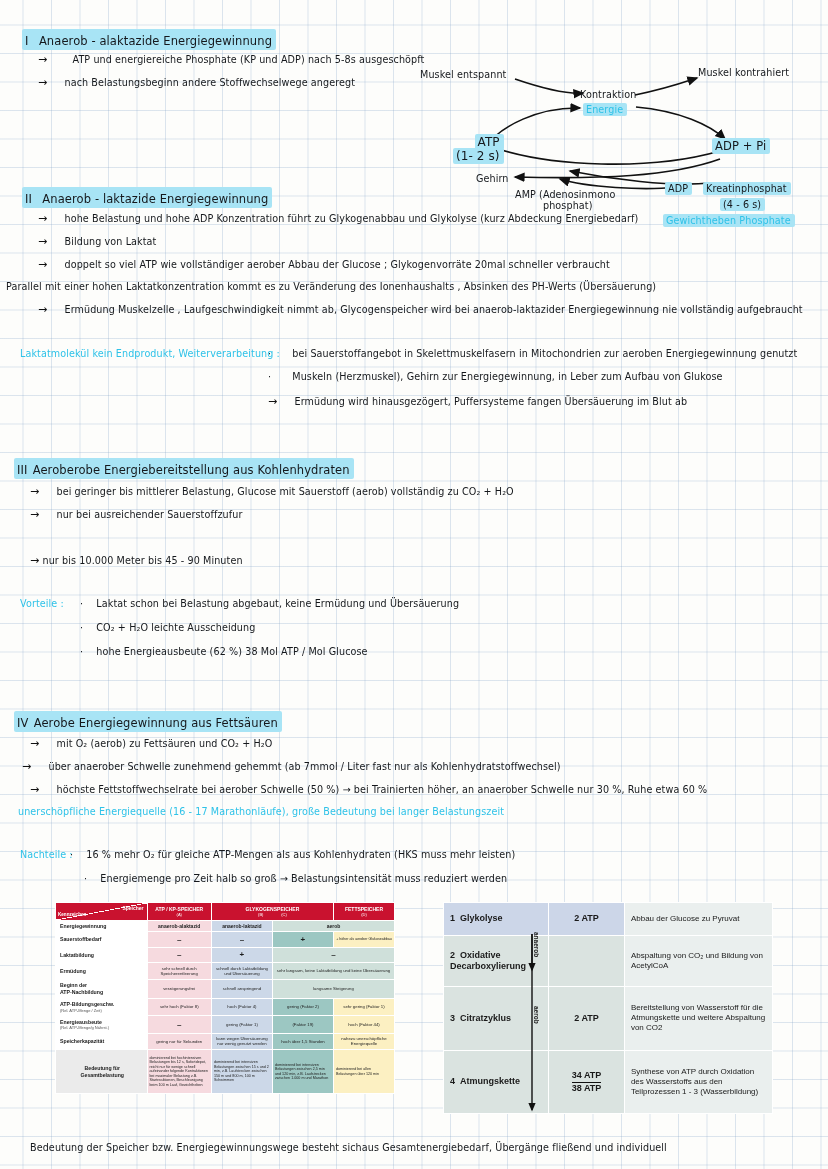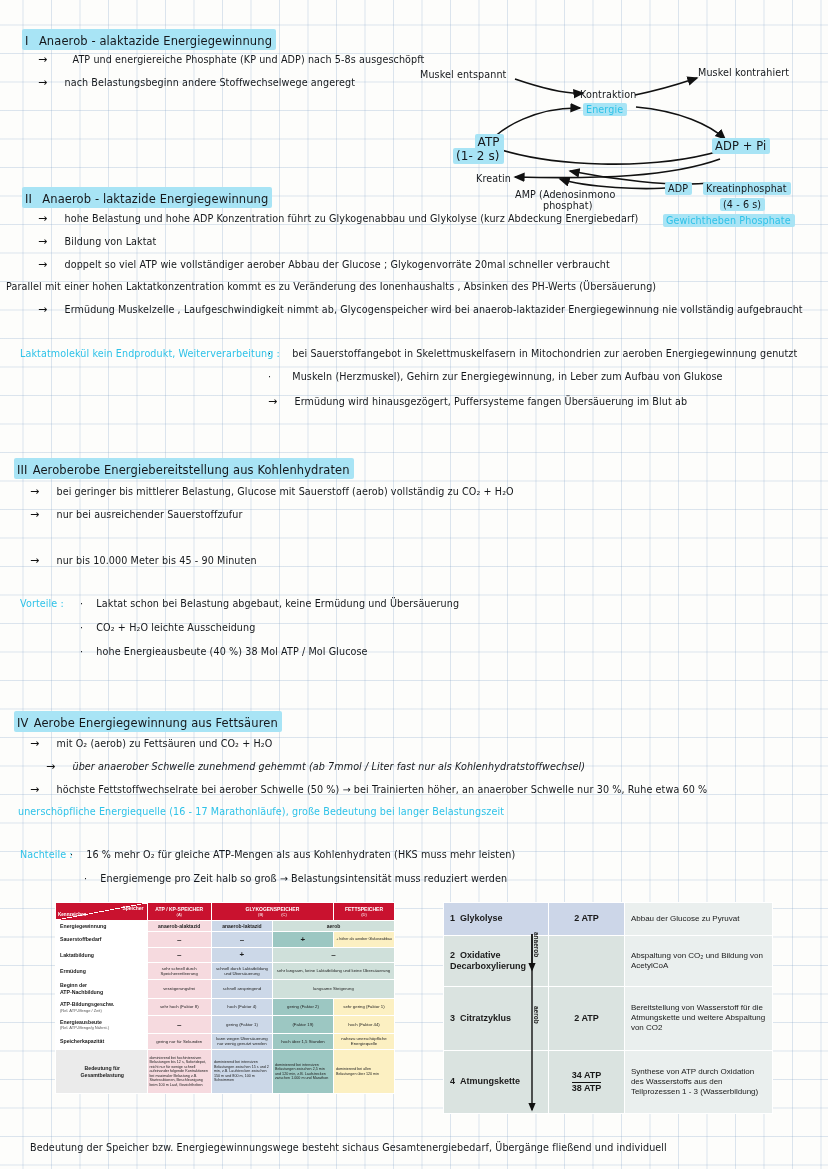--- a/index.html
+++ b/index.html
@@ -151,21 +151,21 @@
     </svg>
     <div class="lbl hw" style="left:0px;top:10px;">Muskel entspannt</div>
     <div class="lbl hw" style="left:278px;top:8px;">Muskel kontrahiert</div>
     <div class="lbl hw" style="left:160px;top:30px;">Kontraktion</div>
     <div class="lbl hw" style="left:163px;top:45px;"><span class="hl cyan">Energie</span></div>
     <div class="lbl hw" style="left:33px;top:76px;text-align:right;">
       <span class="hl" style="font-size:12px;">ATP</span><br>
       <span class="hl" style="font-size:12px;">(1- 2 s)</span>
     </div>
     <div class="lbl hw" style="left:292px;top:80px;"><span class="hl" style="font-size:11.5px;">ADP + Pi</span></div>
-    <div class="lbl hw" style="left:56px;top:114px;">Kreatin</div>
+    <div class="lbl hw" style="left:56px;top:114px;">Gehirn</div>
     <div class="lbl hw" style="left:95px;top:130px;">
       <span>AMP (Adenosinmono</span><br>
       <span style="margin-left:18px;display:inline-block;padding-left:10px;">phosphat)</span>
     </div>
     <div class="lbl hw" style="left:245px;top:124px;"><span class="hl">ADP</span></div>
     <div class="lbl hw" style="left:283px;top:124px;"><span class="hl">Kreatinphosphat</span></div>
     <div class="lbl hw" style="left:300px;top:140px;"><span class="hl">(4 - 6 s)</span></div>
     <div class="lbl hw" style="left:243px;top:156px;"><span class="hl cyan">Gewichtheben Phosphate</span></div>
   </div>
 
@@ -212,45 +212,45 @@
   <div class="abs hw bullet-line" style="left:30px;top:485px;">
     <span class="arrow">→</span>
     <span style="margin-left:14px;">bei geringer bis mittlerer Belastung,  Glucose mit Sauerstoff (aerob)  vollständig zu  CO₂  +  H₂O</span>
   </div>
   <div class="abs hw bullet-line" style="left:30px;top:508px;">
     <span class="arrow">→</span>
     <span style="margin-left:14px;">nur bei ausreichender  Sauerstoffzufur</span>
   </div>
   <div class="abs hw bullet-line" style="left:30px;top:554px;">
     <span class="arrow">→</span>
-    <span style="margin-left:14px;">nur bis 10.000 Meter bis  45 - 90 Minuten</span>
+    <span style="">nur bis 10.000 Meter bis  45 - 90 Minuten</span>
   </div>
 
   <div class="abs hw bullet-line cyan" style="left:20px;top:598px;">Vorteile :</div>
   <div class="abs hw bullet-line" style="left:80px;top:598px;">
     <span>·</span>
     <span style="margin-left:10px;">Laktat schon bei Belastung abgebaut, keine Ermüdung und Übersäuerung</span>
   </div>
   <div class="abs hw bullet-line" style="left:80px;top:622px;">
     <span>·</span>
     <span style="margin-left:10px;">CO₂ + H₂O leichte  Ausscheidung</span>
   </div>
   <div class="abs hw bullet-line" style="left:80px;top:646px;">
     <span>·</span>
-    <span style="margin-left:10px;">hohe Energieausbeute  (40 %)   38 Mol ATP / Mol Glucose</span>
+    <span style="margin-left:10px;">hohe Energieausbeute  (62 %)   38 Mol ATP / Mol Glucose</span>
   </div>
 
   <div class="abs hw" style="left:14px;top:712px;">
     <span class="hl"><span class="sect-no">IV</span>&nbsp;<span class="sect-title">Aerobe Energiegewinnung aus Fettsäuren</span></span>
   </div>
   <div class="abs hw bullet-line" style="left:30px;top:737px;">
     <span class="arrow">→</span>
     <span style="margin-left:14px;">mit O₂ (aerob) zu Fettsäuren und CO₂ + H₂O</span>
   </div>
-  <div class="abs hw bullet-line" style="left:46px;top:760px;font-style:italic;">
+  <div class="abs hw bullet-line" style="left:22px;top:760px;">
     <span class="arrow">→</span>
     <span style="margin-left:14px;">über anaerober Schwelle  zunehmend gehemmt  (ab 7mmol / Liter fast nur als Kohlenhydratstoffwechsel)</span>
   </div>
   <div class="abs hw bullet-line" style="left:30px;top:783px;">
     <span class="arrow">→</span>
     <span style="margin-left:14px;">höchste Fettstoffwechselrate  bei aerober Schwelle  (50 %)  →   bei Trainierten höher, an anaerober Schwelle  nur 30 %, Ruhe etwa  60 %</span>
   </div>
   <div class="abs hw bullet-line cyan" style="left:18px;top:806px;">unerschöpfliche Energiequelle (16 - 17 Marathonläufe), große Bedeutung bei langer Belastungszeit</div>
 
   <div class="abs hw bullet-line cyan" style="left:20px;top:849px;">Nachteile :</div>

